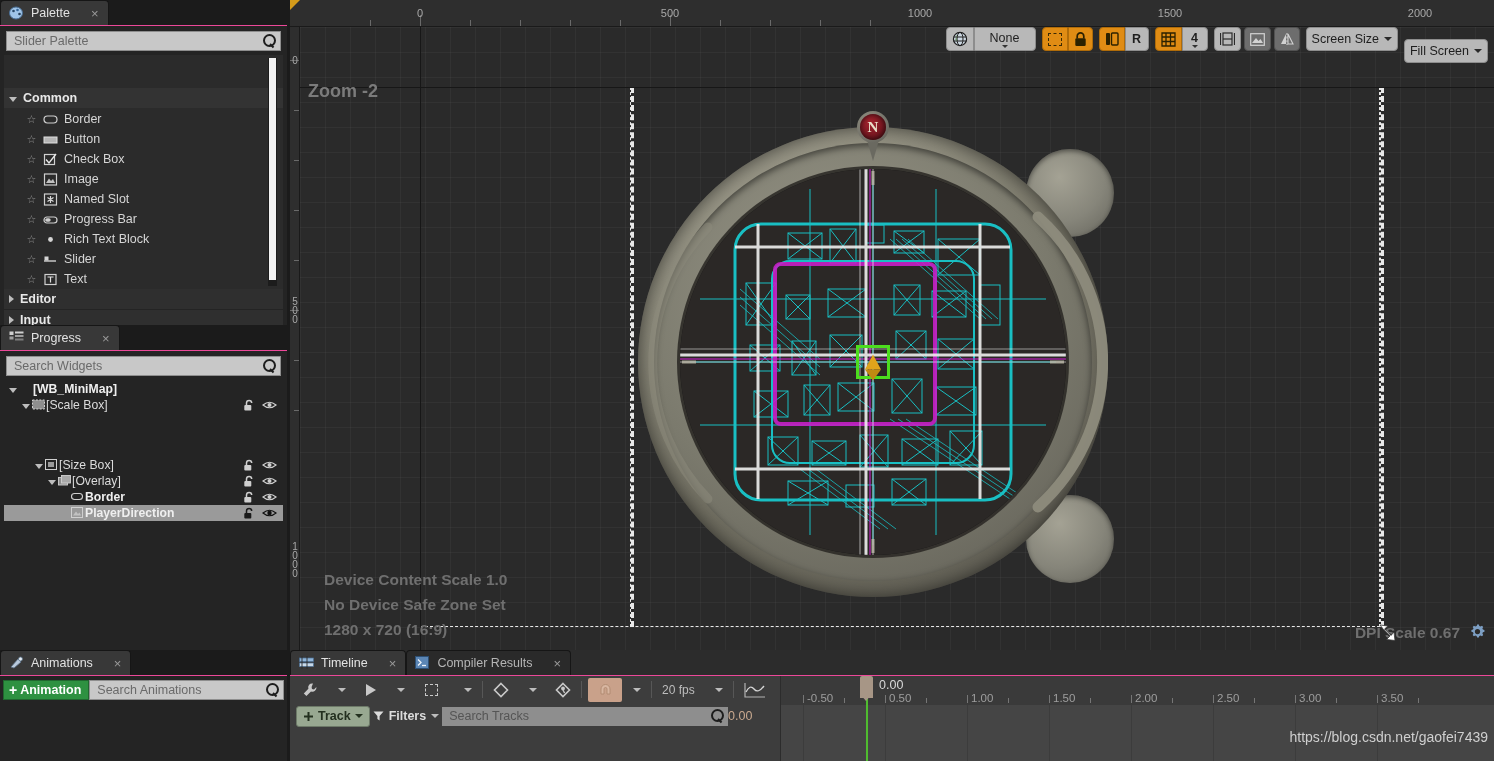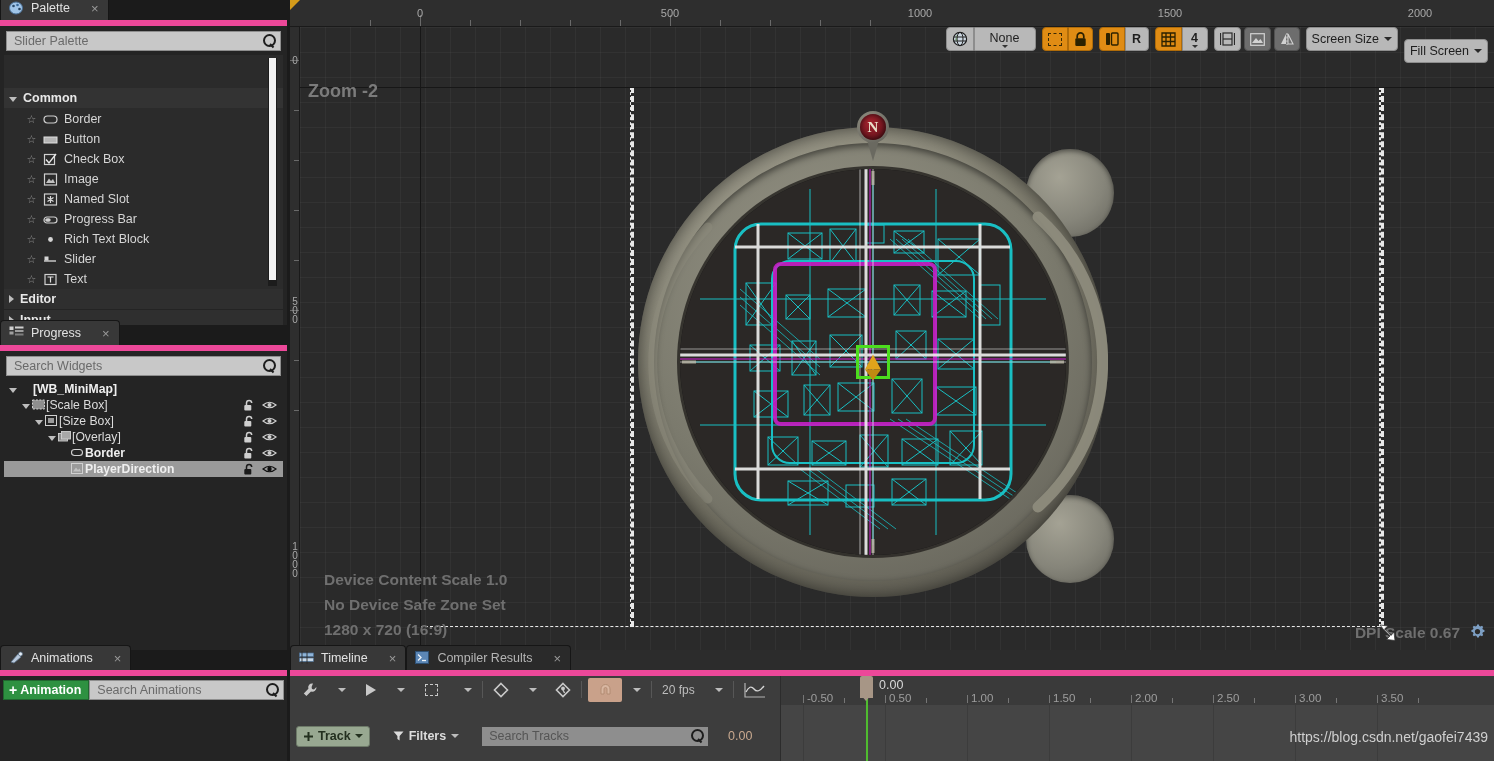--- a/index.html
+++ b/index.html
@@ -11,21 +11,21 @@
     color: #cfcfcf;
     overflow: hidden;
   }
   #app { position: relative; width: 1494px; height: 761px; }
 
   
   .panel { position: absolute; background: #242424; }
   .tabstrip {
     height: 26px; background: #1b1b1b;
     display: flex; align-items: flex-end;
-    border-bottom: 6px solid #ec4899;
+    border-bottom: 1px solid #ec4899;
   }
   .tab {
     height: 25px; display: flex; align-items: center; gap: 7px;
     padding: 0 9px 0 8px; background: #383838;
     border-top-left-radius: 4px; border-top-right-radius: 4px;
     font-size: 12.5px; color: #e2e2e2;
     border: 1px solid #161616; border-bottom: none;
   }
   .tab.inactive { background: #2a2a2a; color: #b5b5b5; }
   .tab .tab-close {
@@ -254,21 +254,21 @@
   }
   .tl-ibtn {
     height: 24px; display: flex; align-items: center; gap: 20px; padding: 0 4px;
     color: #c9c9c9;
   }
   .tl-sep { width: 1px; height: 17px; background: #575757; margin: 0 6px; }
   .caret-s {
     width: 0; height: 0; border-left: 4px solid transparent;
     border-right: 4px solid transparent; border-top: 4px solid #bdbdbd;
   }
-  .tl-row2 { height: 26px; display: flex; align-items: center; gap: 20px; padding-left: 6px; margin-top: 20px; }
+  .tl-row2 { height: 26px; display: flex; align-items: center; gap: 0; padding-left: 6px; }
   .track-btn {
     height: 21px; background: #98a891; border: 1px solid #6d7a68; border-radius: 3px;
     display: flex; align-items: center; gap: 4px; padding: 0 6px;
     color: #23301f; font-weight: bold; font-size: 12.5px;
   }
   .filters-btn {
     height: 21px; display: flex; align-items: center; gap: 5px;
     color: #dcdcdc; font-weight: bold; font-size: 12.5px; padding: 0 3px;
   }
   .tl-search {
@@ -487,21 +487,21 @@
                 </svg>
               </span>
               <span class="eye-ico">
                 <svg width="15" height="12" viewBox="0 0 15 12">
                   <path d="M1 6 Q7.5 0.5 14 6 Q7.5 11.5 1 6 Z" fill="none" stroke="#cfcfcf" stroke-width="1.2"></path>
                   <circle cx="7.5" cy="6" r="2" fill="#cfcfcf"></circle>
                 </svg>
               </span>
             </span>
           </div>
-          <div class="tree-row" style="padding-left:30px;">
+          <div class="tree-row" style="padding-left:30px;margin-top:44px;">
             <span class="tri down" style=""></span>
             <span class="wicon" style="width:14px;">
               <svg width="13" height="11">
                 <rect x="0.5" y="0.5" width="11" height="10" fill="none" stroke="#d0d0d0" stroke-width="1"></rect>
                 <rect x="3" y="3" width="6" height="5" fill="#9a9a9a"></rect>
               </svg>
             </span>
             <span class="t-label">[Size Box]</span>
             <span class="tw">
               <span class="lock-ico">

